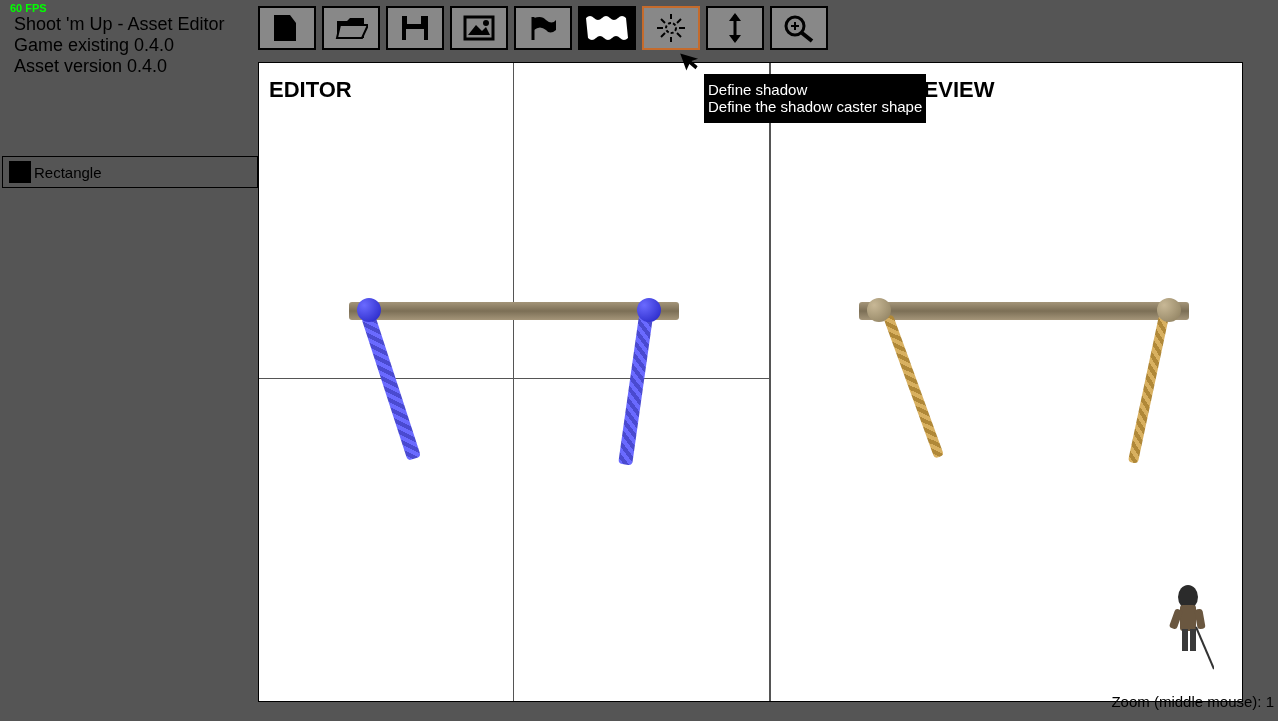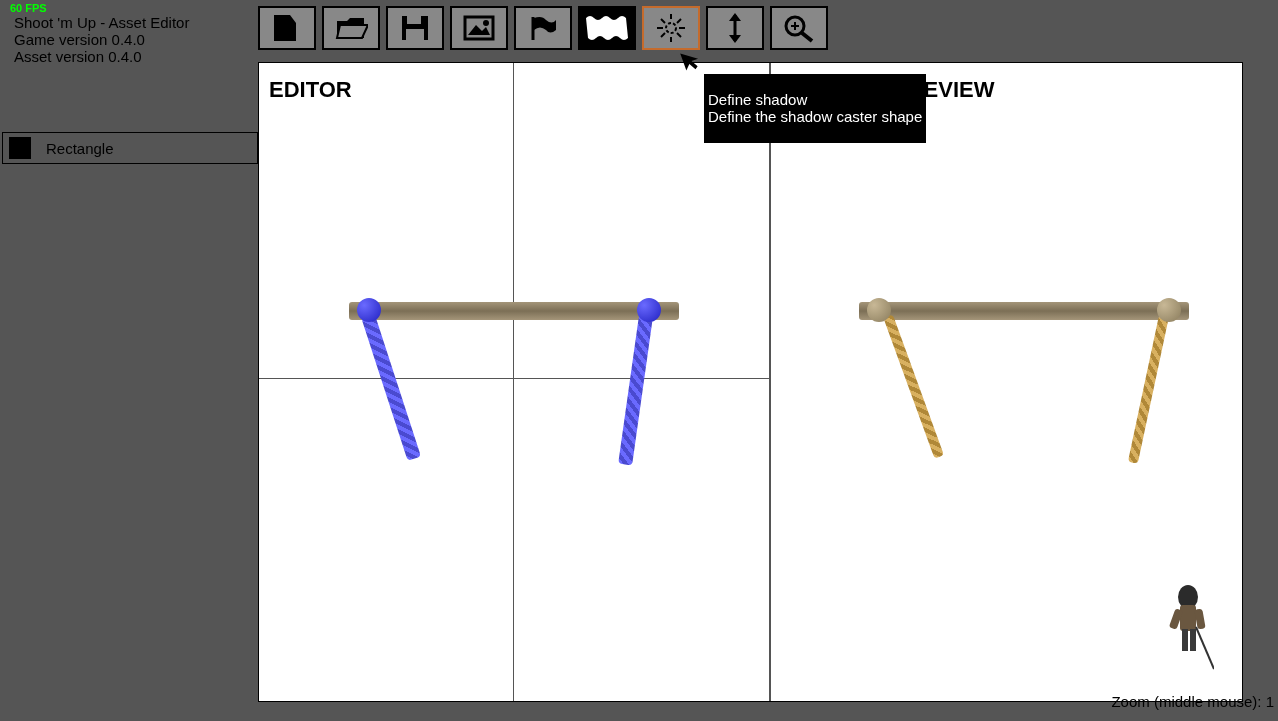--- a/index.html
+++ b/index.html
@@ -18,21 +18,21 @@
     z-index: 10;
   }
   .fps {
     color: #0f0;
     font-size: 11px;
     font-weight: bold;
     margin-left: 8px;
   }
   .title-text, .sub-text {
     color: #000;
-    font-size: 15px;
+    font-size: 18px;
     padding-left: 12px;
   }
   .toolbar {
     position: absolute;
     top: 6px;
     left: 258px;
     display: flex;
     gap: 6px;
     z-index: 5;
   }
@@ -60,25 +60,26 @@
     left: 2px;
     top: 132px;
     width: 256px;
   }
   .side-item {
     border: 1px solid #000;
     background: #555;
     height: 32px;
     display: flex;
     align-items: center;
-    gap: 15px;
+    gap: 3px;
     padding-left: 6px;
     color: #000;
     font-size: 15px;
     cursor: pointer;
+    margin-top: 24px;
   }
   .shape-sq {
     width: 22px; height: 22px; background: #000;
   }
   .shape-ci {
     width: 22px; height: 22px; background: #000; border-radius: 50%;
   }
   .shape-ar {
     width: 22px; display: flex; justify-content: center;
     color: #000; font-size: 18px;
@@ -116,21 +117,21 @@
     top: 315px;
   }
 
   .tooltip {
     position: absolute;
     left: 704px;
     top: 74px;
     background: #000;
     color: #fff;
     font-size: 15px;
-    padding: 18px 4px;
+    padding: 8px 4px;
     z-index: 20;
     line-height: 1.1;
   }
   .cursor-arrow {
     position: absolute;
     left: 682px;
     top: 48px;
     z-index: 21;
     font-size: 20px;
     color: #000;
@@ -176,21 +177,21 @@
     width: 40px;
     height: 70px;
   }
 </style>
 </head>
 <body>
 
 <div class="top-info">
   <div class="fps">60 FPS</div>
   <div class="title-text">Shoot 'm Up - Asset Editor</div>
-  <div class="title-text">Game version 0.4.0</div>
+  <div class="title-text">Game existing 0.4.0</div>
   <div class="sub-text">Asset version 0.4.0</div>
 </div>
 
 <div class="toolbar">
   <div class="tool-btn">
     <svg width="34" height="30">
       <rect x="4" y="2" width="22" height="26" fill="#000"></rect>
       <polygon points="20,2 26,2 26,10" fill="#888"></polygon>
     </svg>
   </div>

